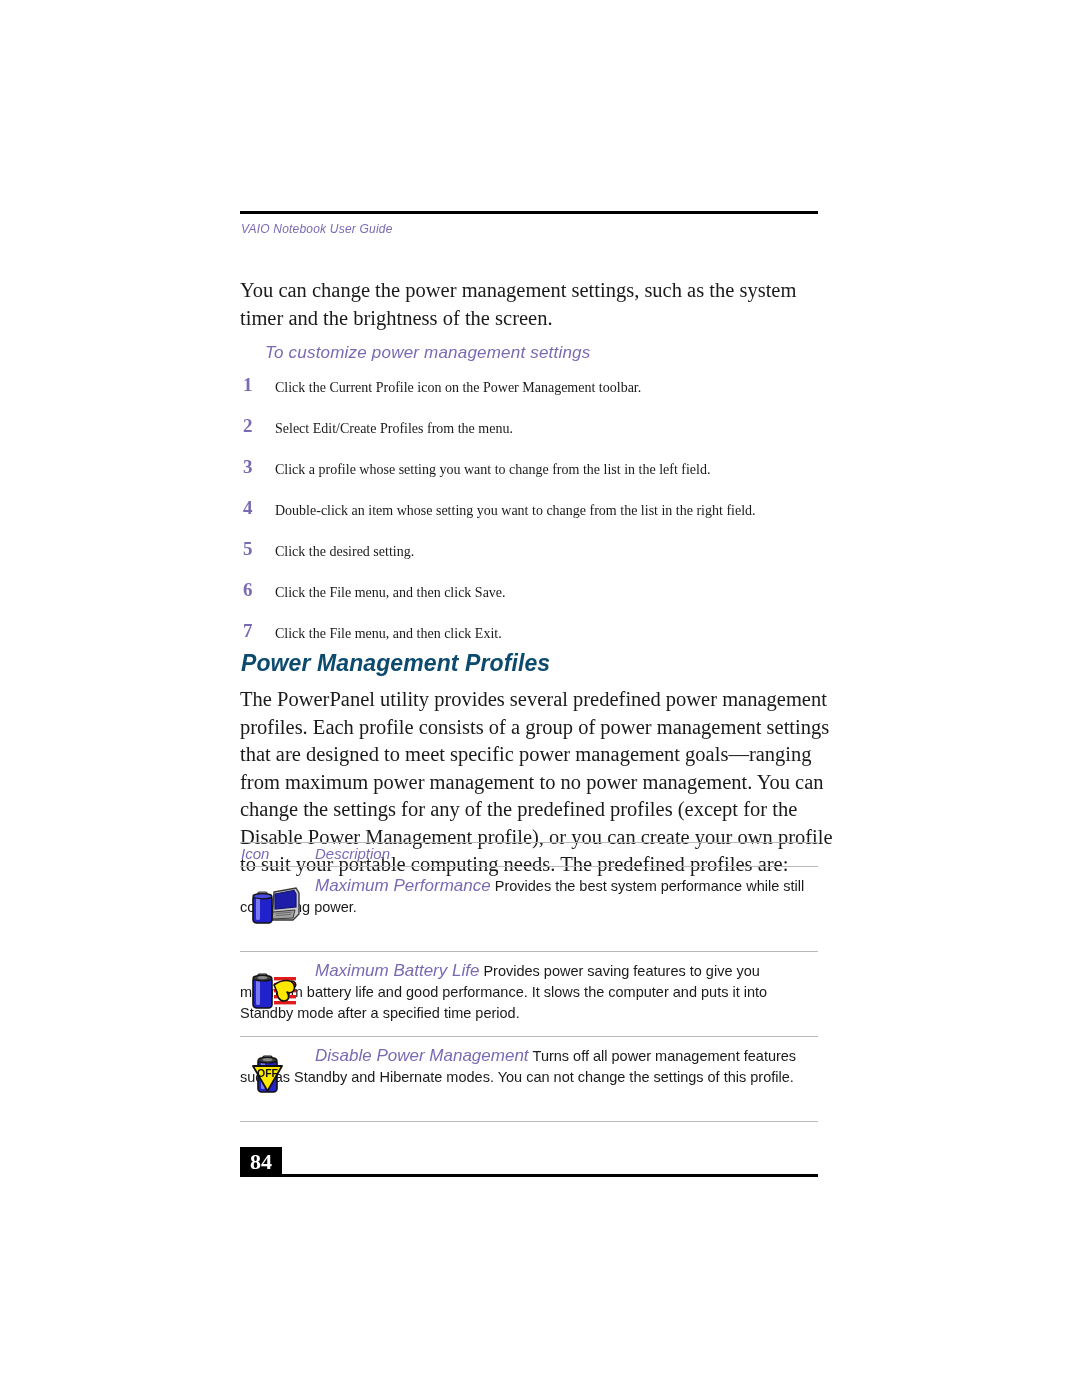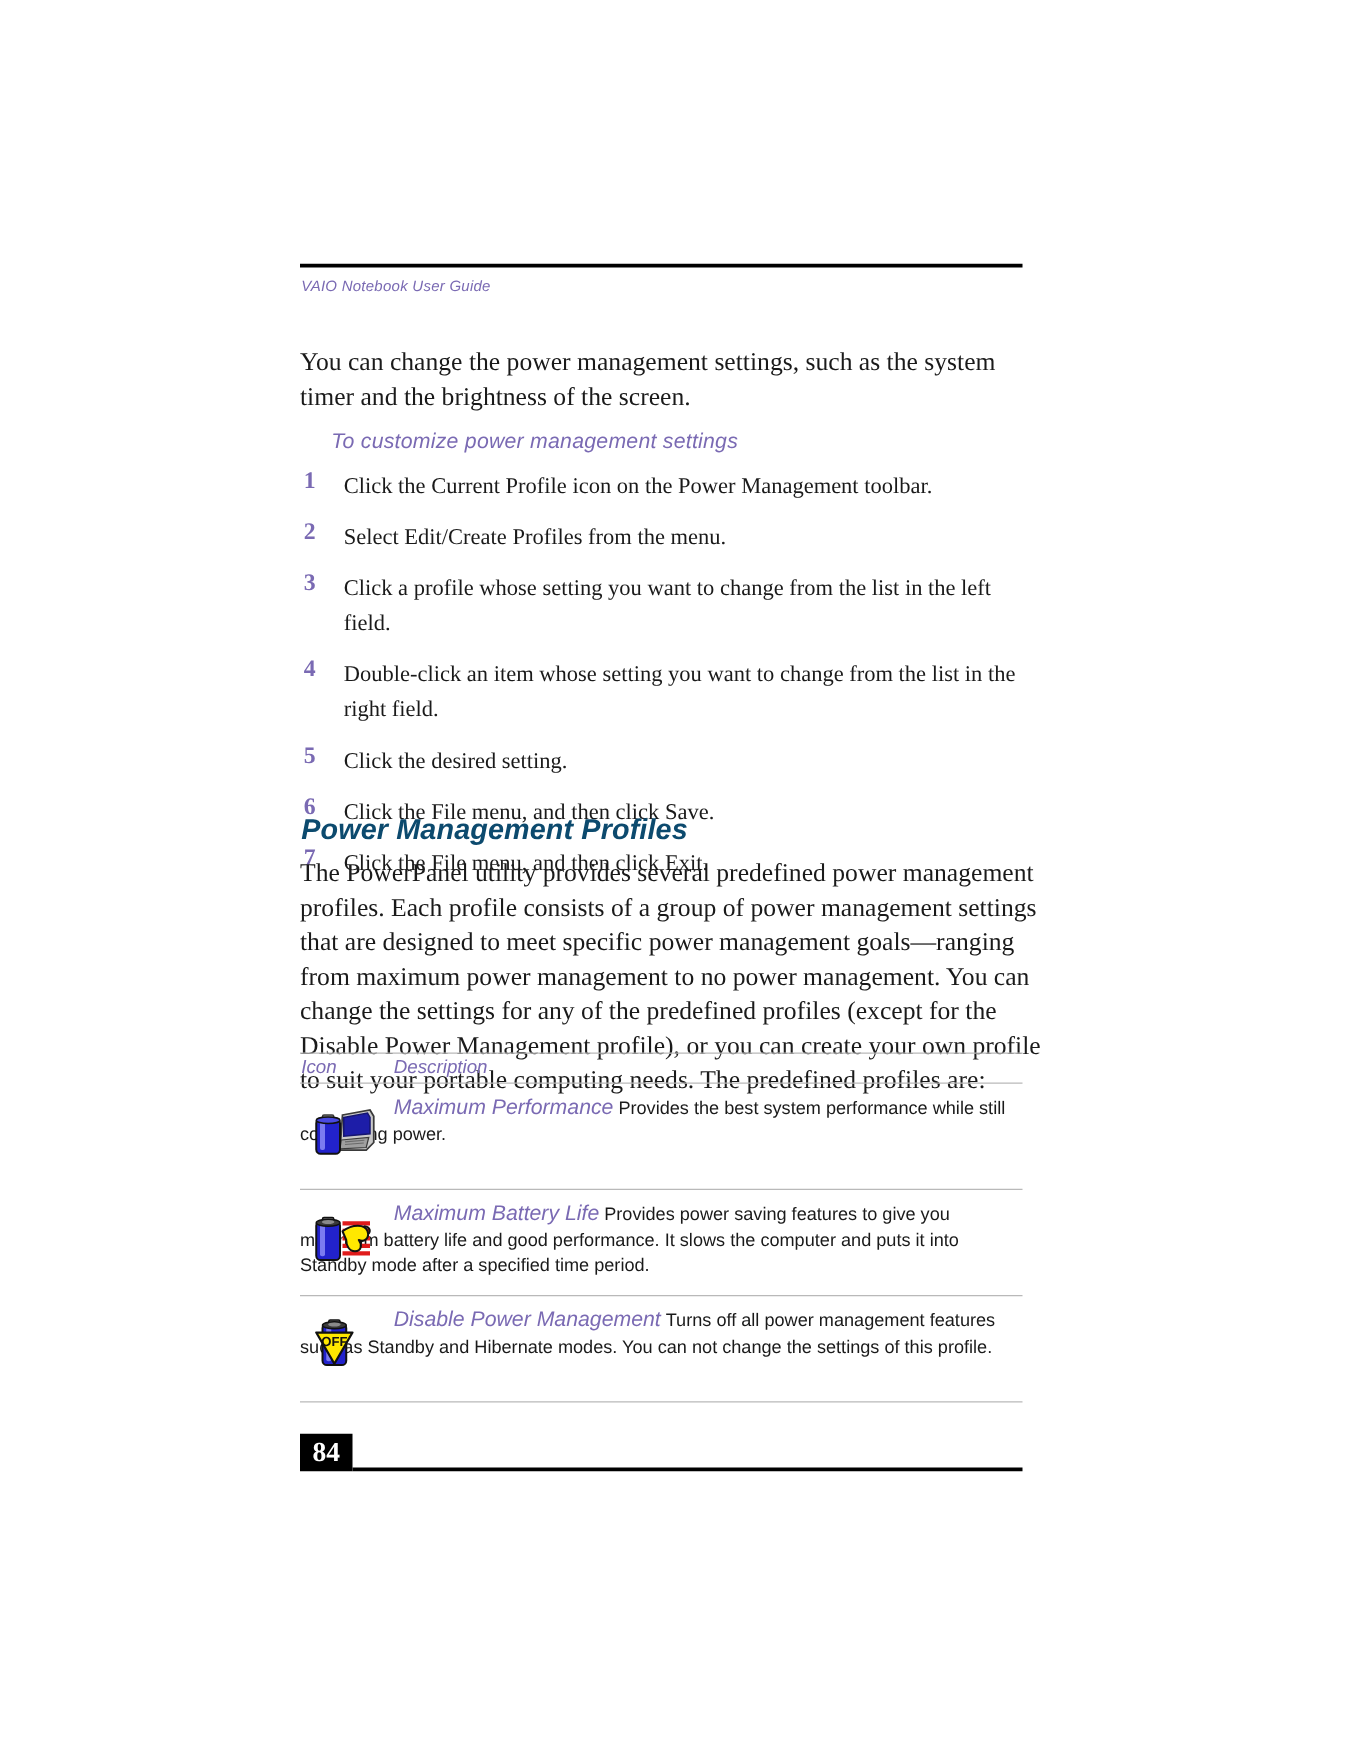--- a/index.html
+++ b/index.html
@@ -84,21 +84,21 @@
   .step-num {
     position: absolute;
     left: 3px;
     top: 0;
     font-size: 19px;
     font-weight: bold;
     color: #7a6ab3;
   }
   .step-text {
     display: block;
-    font-size: 18px;
+    font-size: 14px;
     line-height: 28px;
     color: #1a1a1a;
   }
 
   
   .section-title {
     position: absolute;
     left: 241px;
     top: 650px;
     font-family: "Liberation Sans", "DejaVu Sans", sans-serif;

